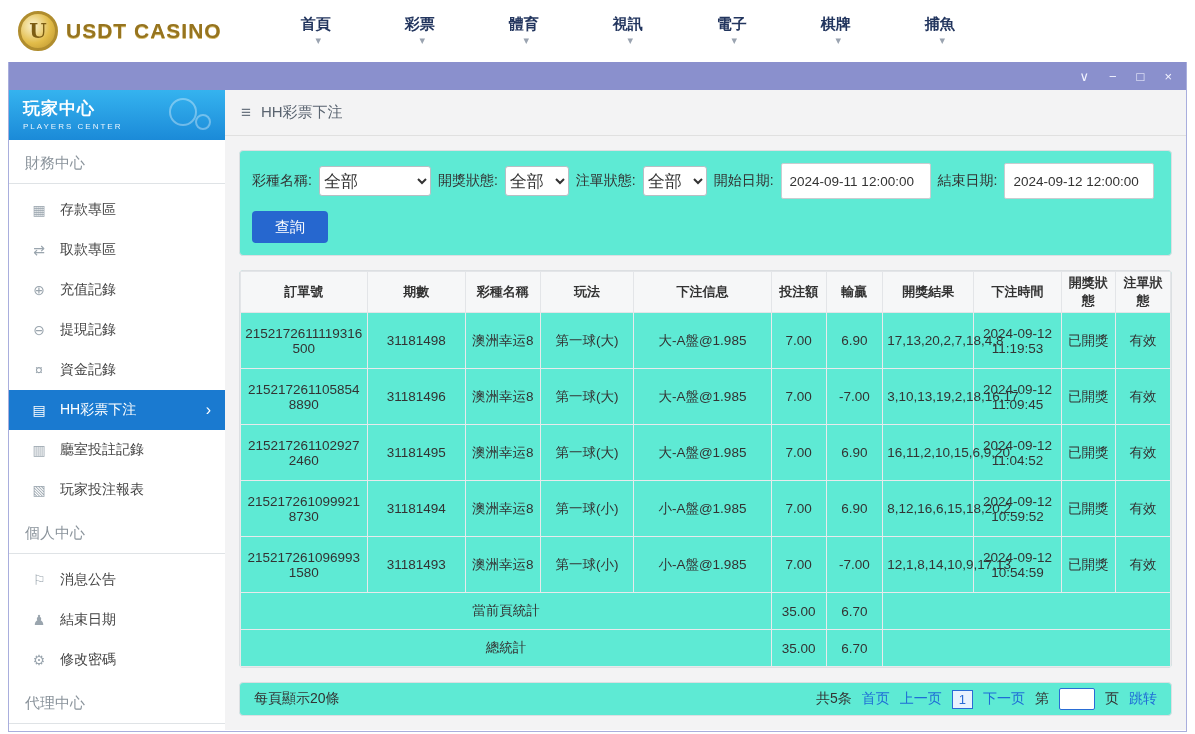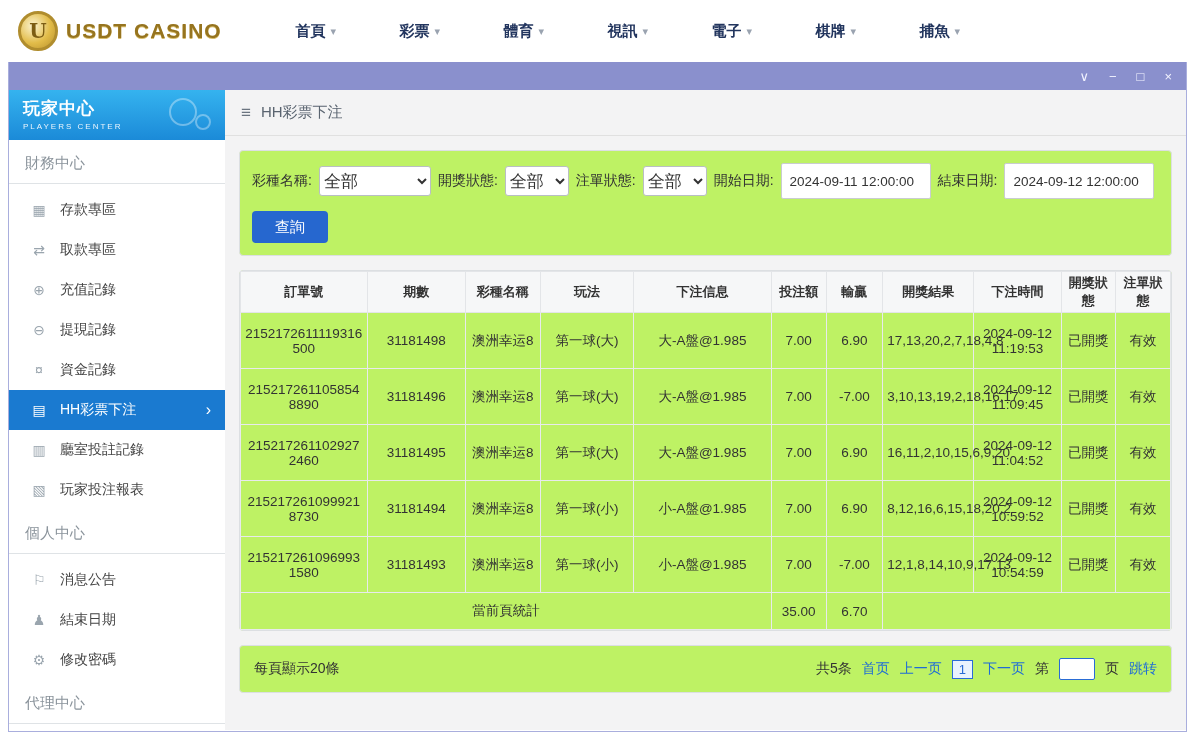--- a/index.html
+++ b/index.html
@@ -10,21 +10,21 @@
   .topbar { height: 62px; display: flex; align-items: center; background: #fff; }
   .logo { display: flex; align-items: center; gap: 8px; margin-left: 18px; cursor: pointer; }
   .coin { width: 40px; height: 40px; border-radius: 50%; border: 3px solid #b08d2e;
           background: radial-gradient(circle at 35% 35%, #fbf3cf, #e2bc49 55%, #b8912c);
           display: flex; align-items: center; justify-content: center;
           font-family: "DejaVu Serif", serif; font-weight: bold; font-size: 20px; color: #7c5d14; }
   .logo-text { font-size: 21px; font-weight: bold; letter-spacing: 1px; color: #96741f;
                text-shadow: 0 1px 0 #d9bd6a; }
   .nav { display: flex; margin-left: 42px; }
   .nav-item { width: 104px; display: flex; align-items: center; justify-content: center;
-              font-size: 15px; font-weight: 600; color: #22355e; cursor: pointer; }
+              font-size: 15px; font-weight: 600; color: #22355e; cursor: pointer; flex-direction: column; }
   .nav-item .chev { color: #9aa3b0; font-size: 11px; margin-left: 5px; }
 
   
   .window { margin: 0 8px; height: 670px; border: 1px solid #a9aedd; border-top: none; }
   .titlebar { height: 28px; background: #8a90cd; display: flex; align-items: center;
               justify-content: flex-end; gap: 20px; padding-right: 14px; }
   .titlebar span { color: #f2f3ff; font-size: 13px; line-height: 1; cursor: pointer; }
   .window-body { display: flex; height: 640px; background: #f3f3f4; }
 
   
@@ -44,21 +44,21 @@
   .s-item.active { background: #1a7ad0; color: #fff; }
   .s-item.active .s-icon { color: #fff; }
   .s-item .right-chev { margin-left: auto; margin-right: 14px; font-size: 16px; }
 
   
   .main { flex: 1; display: flex; flex-direction: column; overflow: hidden; }
   .page-header { height: 46px; flex: none; display: flex; align-items: center; gap: 10px;
                  padding-left: 16px; color: #5a6470; font-size: 15px; border-bottom: 1px solid #e0e0e0; }
   .burger { font-size: 17px; color: #6b7480; cursor: pointer; }
   .content { padding: 14px; display: flex; flex-direction: column; gap: 14px; overflow: hidden; }
-  .panel { background: #bef264; border: 1px solid #dcdfe2; border-radius: 4px; }
+  .panel { background: #5eead4; border: 1px solid #dcdfe2; border-radius: 4px; }
 
   
   .filter-panel { padding: 12px; }
   .filter-row { display: flex; align-items: center; gap: 7px; font-size: 14px; color: #333; }
   .filter-row label { white-space: nowrap; }
   .sel { height: 30px; border: 1px solid #b9bec4; border-radius: 3px; font-size: 17px;
          color: #333; background: #fff; cursor: pointer; font-family: inherit; }
   .sel.wide { width: 112px; }
   .sel.small { width: 64px; }
   .date { width: 150px; height: 36px; border: 1px solid #c9ccd0; border-radius: 2px;
@@ -324,20 +324,26 @@
                   <td>有效</td>
                 </tr>
               </tbody>
             <tbody class="summary">
               <tr>
                 <td colspan="5">當前頁統計</td>
                 <td>35.00</td>
                 <td>6.70</td>
                 <td colspan="4"></td>
               </tr>
+              <tr>
+                <td colspan="5">總統計</td>
+                <td>35.00</td>
+                <td>6.70</td>
+                <td colspan="4"></td>
+              </tr>
             </tbody>
           </table>
         </section>
 
         <section class="panel pagination-bar">
           <span>每頁顯示20條</span>
           <div class="pager">
             <span>共5条</span>
             <a>首页</a>
             <a>上一页</a>

